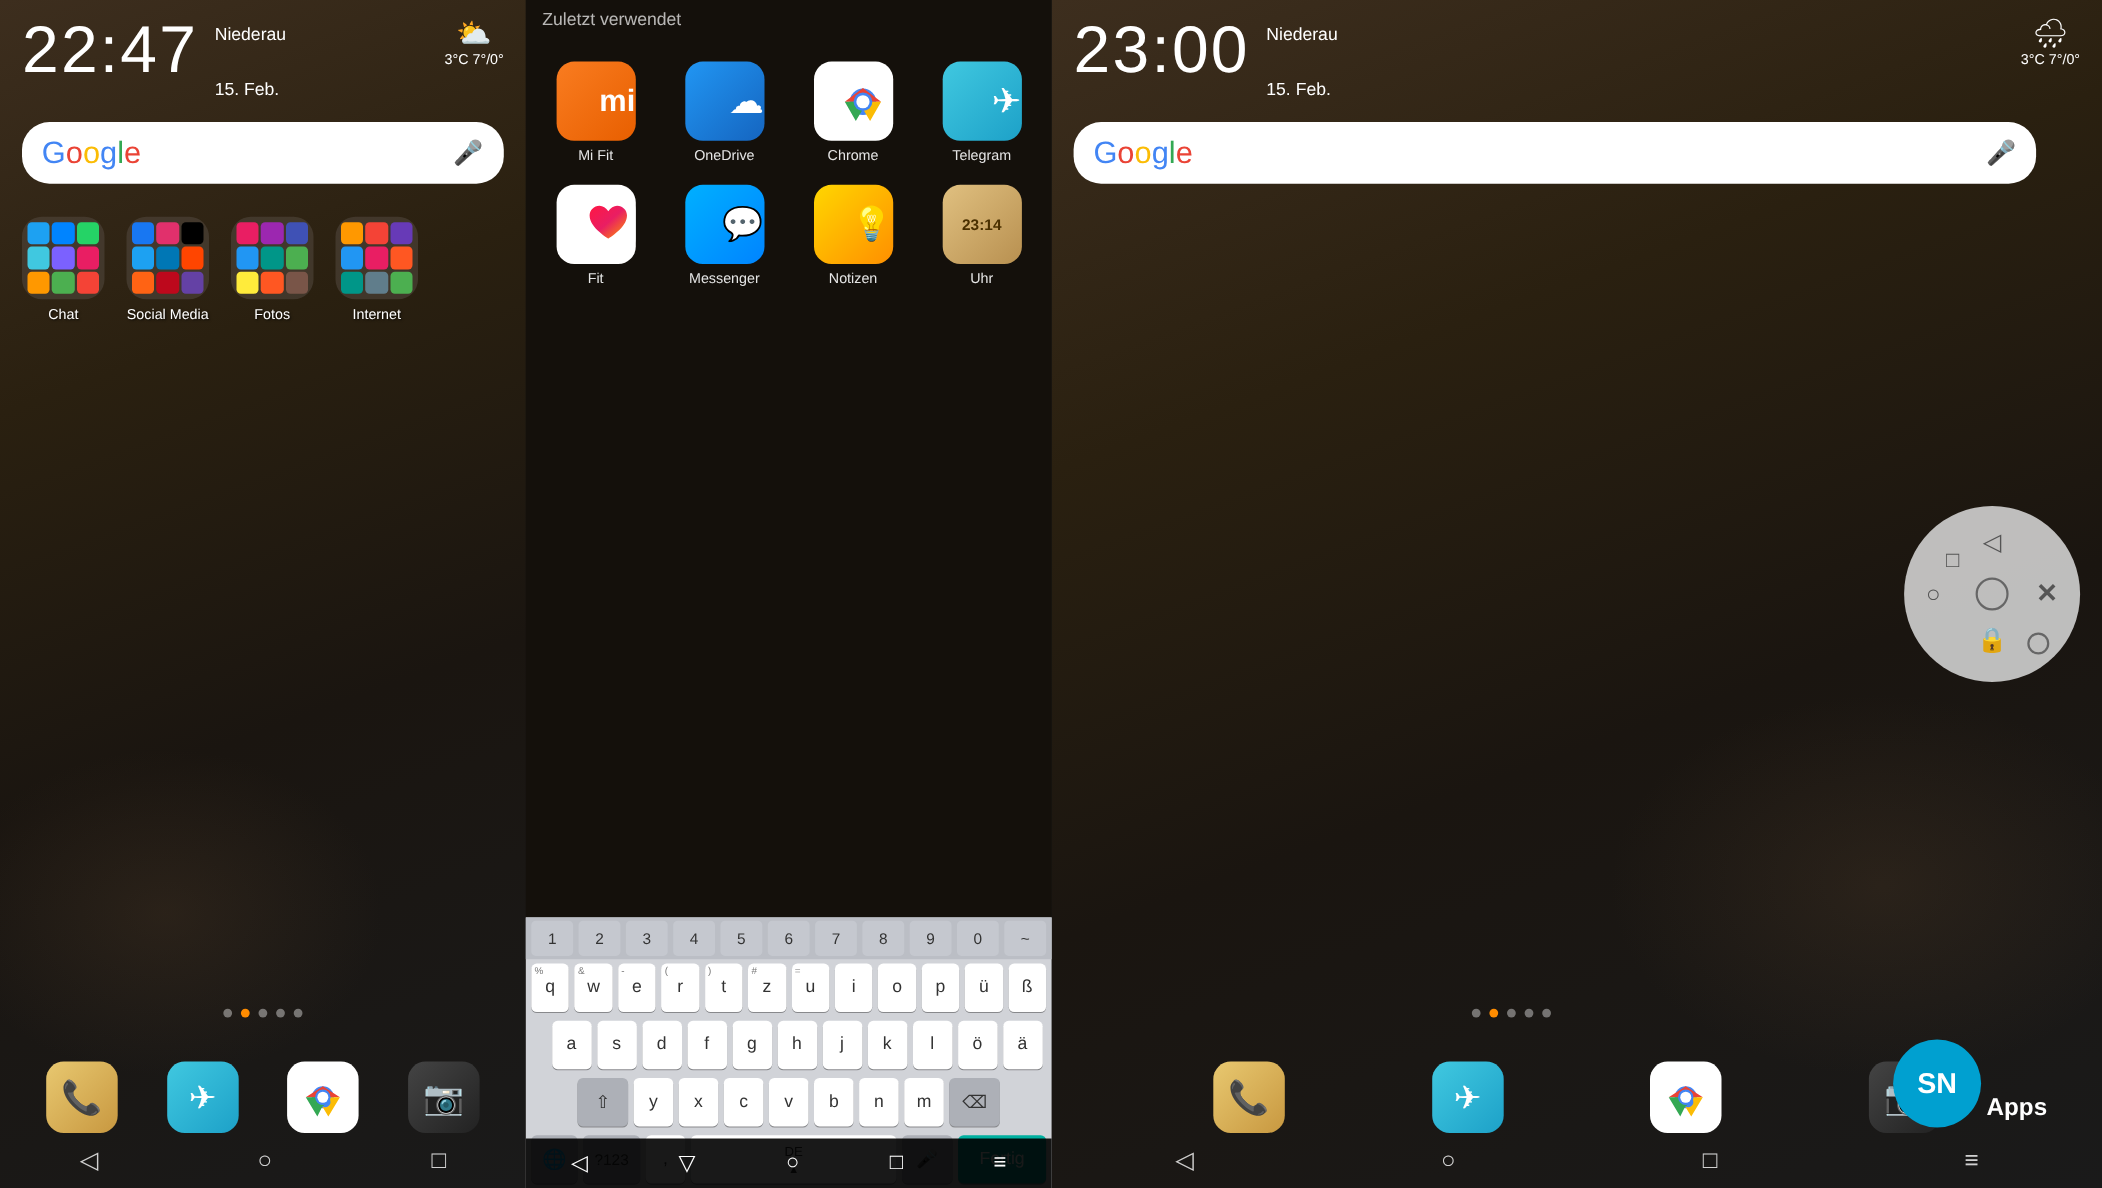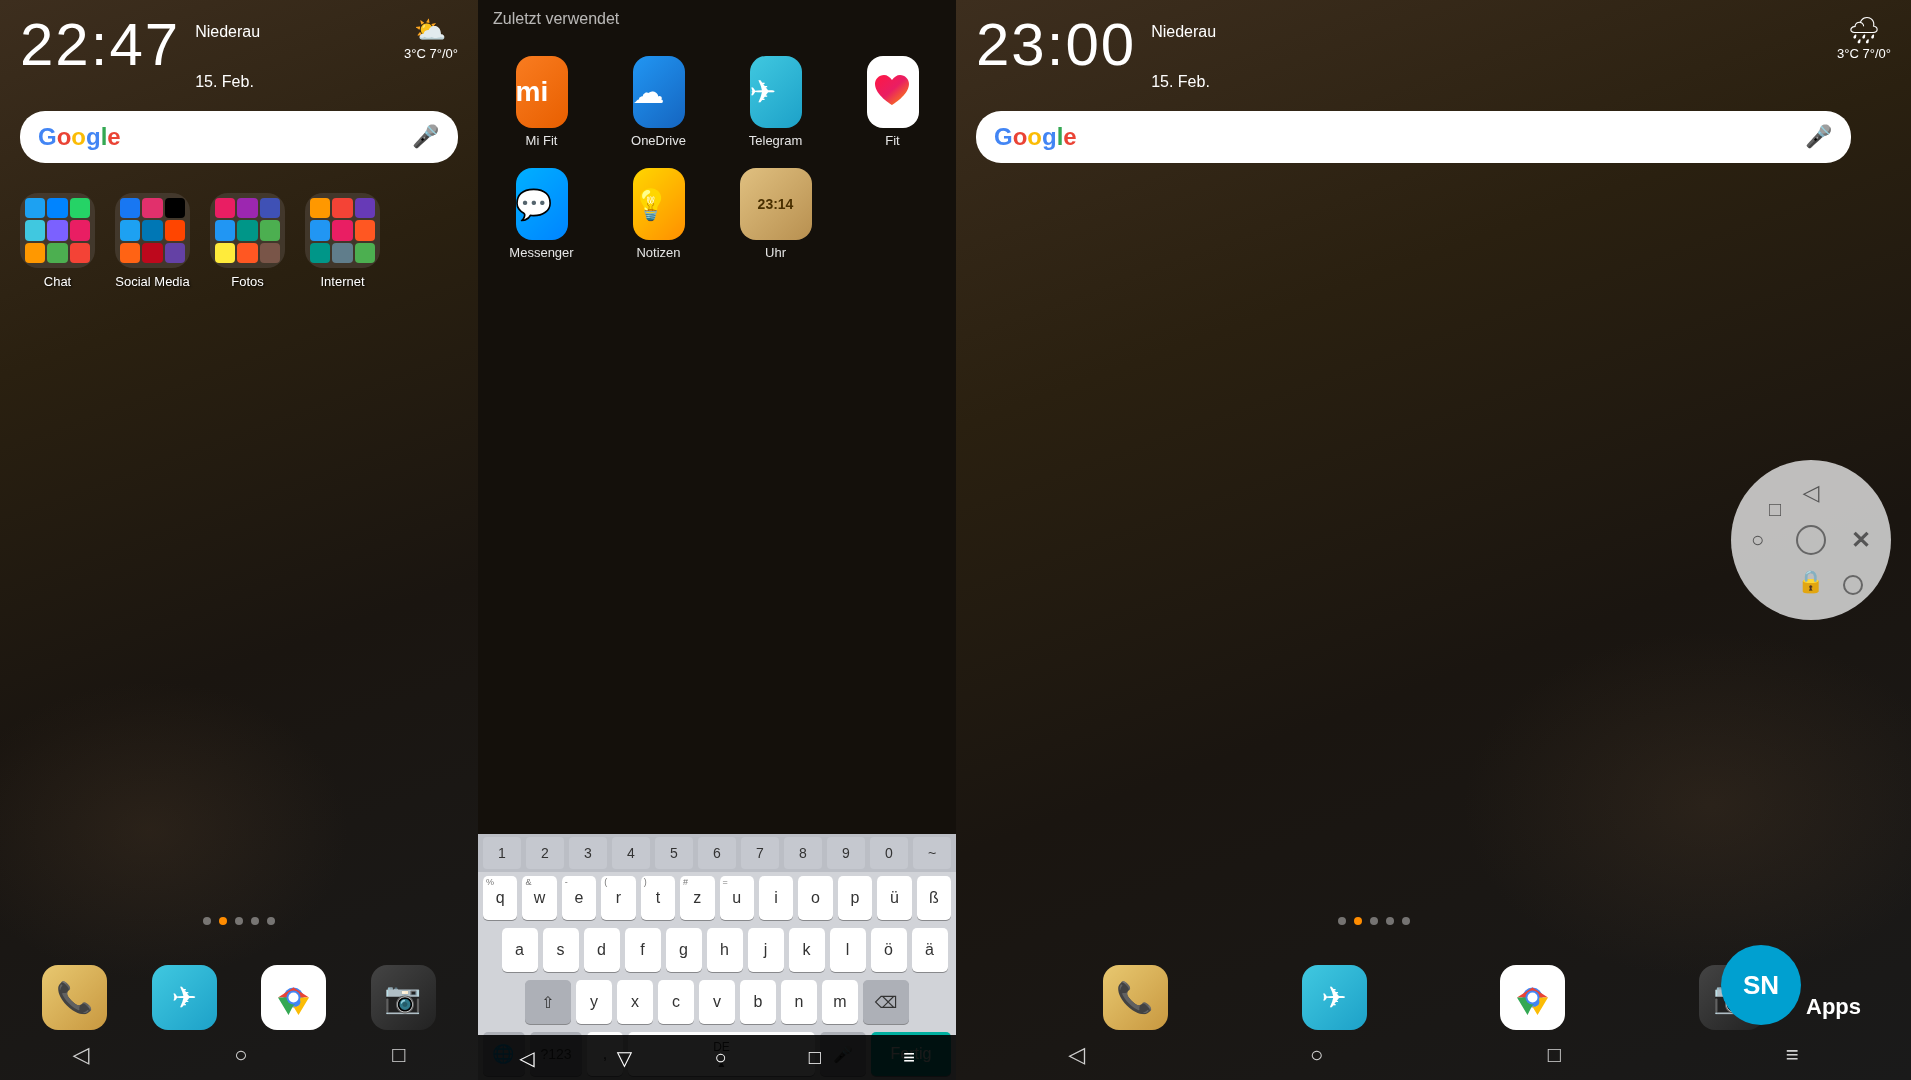--- a/index.html
+++ b/index.html
@@ -94,22 +94,22 @@
       background: white;
       border-radius: 25px;
       display: flex;
       align-items: center;
       padding: 12px 18px;
       position: relative;
       z-index: 2;
     }
 
     .google-logo {
-      font-size: 24px;
-      font-weight: bold;
+      font-size: 28px;
+      font-weight: normal;
       margin-right: 10px;
     }
     .g-blue { color: #4285f4; }
     .g-red { color: #ea4335; }
     .g-yellow { color: #fbbc05; }
     .g-green { color: #34a853; }
 
     .mic-icon {
       margin-left: auto;
       font-size: 22px;
@@ -255,27 +255,27 @@
 
     .app-item {
       display: flex;
       flex-direction: column;
       align-items: center;
       padding: 10px 5px;
       cursor: pointer;
     }
 
     .app-icon-wrapper {
-      width: 52px;
+      width: 72px;
       height: 72px;
       border-radius: 16px;
       overflow: hidden;
       display: flex;
       align-items: center;
-      justify-content: flex-start;
+      justify-content: flex-end;
       font-size: 30px;
     }
 
     .app-name {
       color: #e5e5e5;
       font-size: 13px;
       margin-top: 5px;
       text-align: center;
     }
 
@@ -591,20 +591,34 @@
       <span class="app-name">Mi Fit</span>
     </div>
 
     <div class="app-item">
       <div class="app-icon-wrapper onedrive-bg">
         <span style="color:white;font-size:32px;">☁</span>
       </div>
       <span class="app-name">OneDrive</span>
     </div>
 
+    <div class="app-item">
+      <div class="app-icon-wrapper" style="background:white;">
+        <svg width="55" height="55" viewBox="0 0 55 55">
+          <circle cx="27.5" cy="27.5" r="27.5" fill="white"></circle>
+          <circle cx="27.5" cy="27.5" r="12" fill="#4285f4"></circle>
+          <path d="M27.5 15 L44 27.5 L33 27.5 A5.5 5.5 0 0 0 22 27.5 L11 27.5 Z" fill="#ea4335"></path>
+          <path d="M44 27.5 L34 45 L27.5 34 A5.5 5.5 0 0 0 33 27.5 Z" fill="#fbbc05"></path>
+          <path d="M11 27.5 L21 45 L27.5 34 A5.5 5.5 0 0 0 22 27.5 Z" fill="#34a853"></path>
+          <circle cx="27.5" cy="27.5" r="8.5" fill="#4285f4"></circle>
+          <circle cx="27.5" cy="27.5" r="6" fill="white"></circle>
+        </svg>
+      </div>
+      <span class="app-name">Chrome</span>
+    </div>
 
     <div class="app-item">
       <div class="app-icon-wrapper telegram-bg">
         <span style="color:white;font-size:32px;">✈</span>
       </div>
       <span class="app-name">Telegram</span>
     </div>
 
     <div class="app-item">
       <div class="app-icon-wrapper" style="background:white;">

